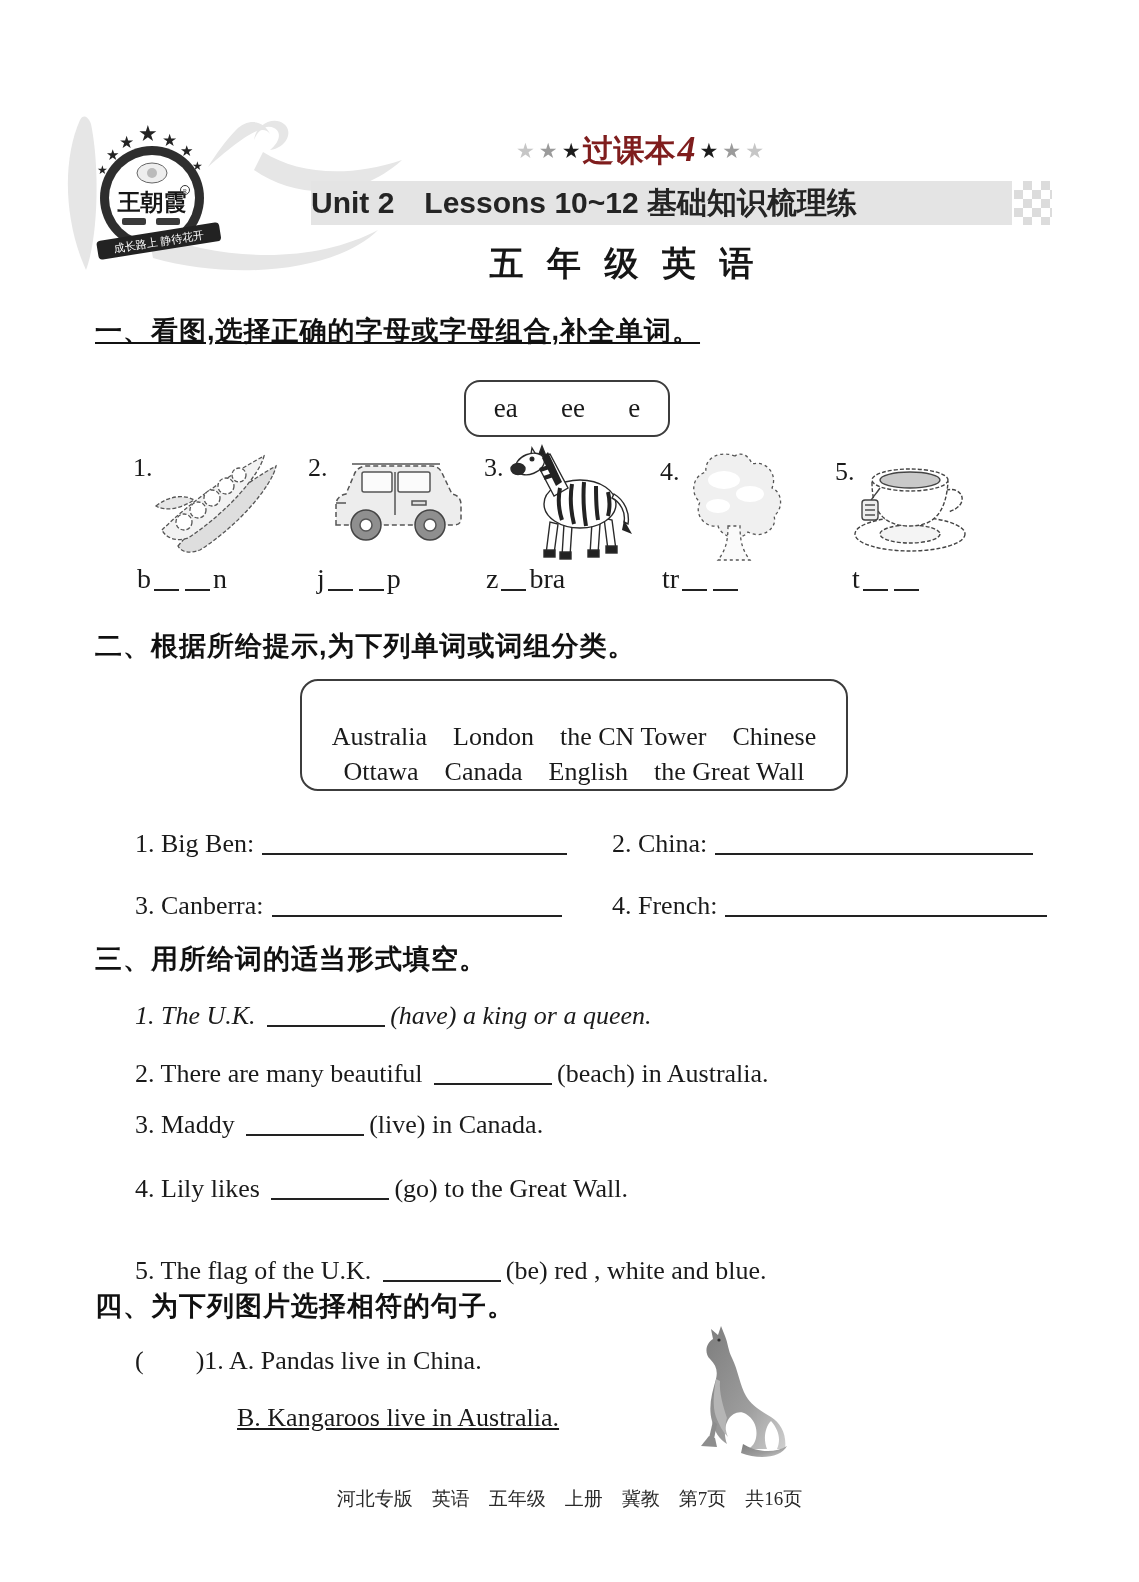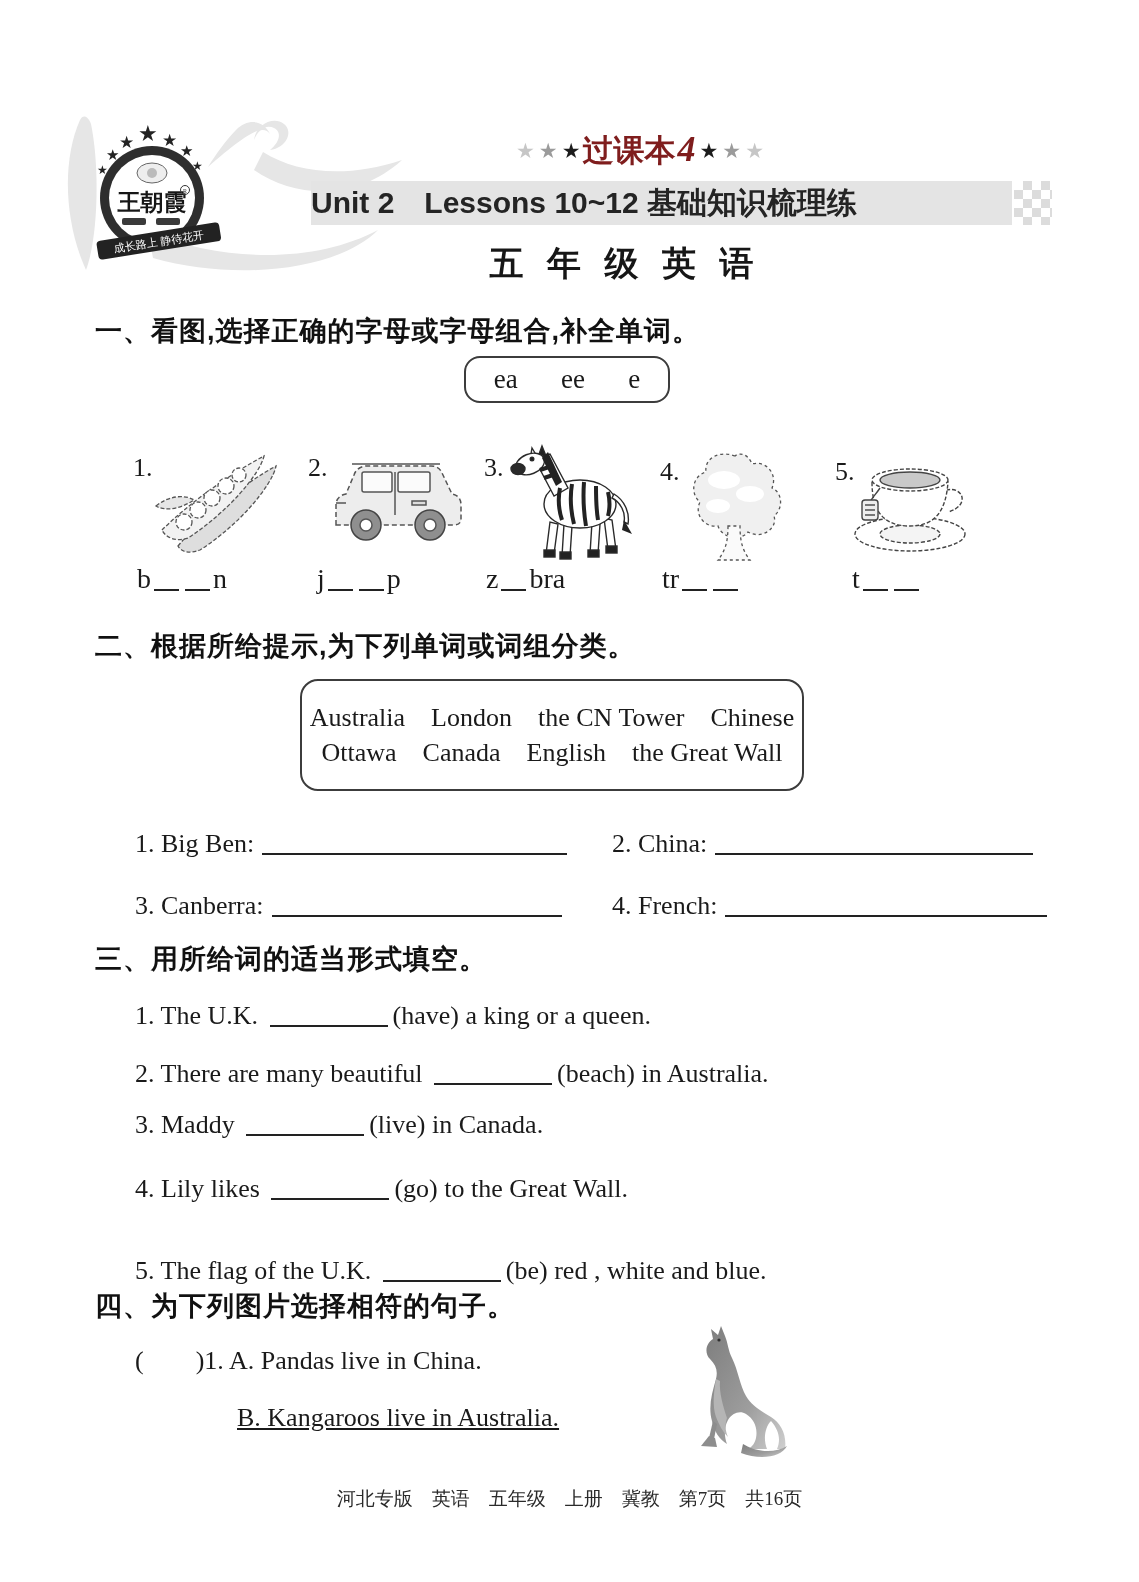--- a/index.html
+++ b/index.html
@@ -16,30 +16,30 @@
   
   #unit-banner{left:311px;top:181px;width:701px;height:44px;background:#e4e4e4;
      font-family:"Liberation Sans", sans-serif;font-weight:700;font-size:30px;color:#242424;
      line-height:44px;box-sizing:border-box;white-space:pre;}
   #banner-checker{left:1014px;top:181px;width:38px;height:44px;
      background-image:conic-gradient(#dcdcdc 25%,transparent 25% 50%,#dcdcdc 50% 75%,transparent 75%);
      background-size:18px 18px;}
   #grade-title{left:625px;top:241px;transform:translateX(-50%);
      font-family:"Liberation Sans", sans-serif;font-weight:700;font-size:34px;letter-spacing:7px;color:#161616;white-space:nowrap;}
   
-  #ea-box{left:464px;top:356px;width:206px;height:47px;border:2px solid #3c3c3c;border-radius:16px;
+  #ea-box{left:464px;top:380px;width:206px;height:57px;border:2px solid #3c3c3c;border-radius:16px;
      display:flex;align-items:center;justify-content:space-around;font-size:27px;padding:0 6px;box-sizing:border-box;}
   
   .pic-num{font-size:26px;}
   .word{top:560px;width:150px;text-align:left;font-size:28px;white-space:nowrap;}
   .blank{display:inline-block;border-bottom:2px solid #222;height:1.05em;vertical-align:-3px;}
   .word .blank{width:25px;margin:0 3px;}
   
-  #words-box{left:300px;top:679px;width:504px;height:112px;border:2px solid #3c3c3c;border-radius:18px;
-     display:flex;flex-direction:column;justify-content:center;text-align:center;font-size:26px;box-sizing:border-box;white-space:pre;}
+  #words-box{left:300px;top:679px;width:548px;height:112px;border:2px solid #3c3c3c;border-radius:18px;
+     display:flex;flex-direction:column;justify-content:flex-end;text-align:center;font-size:26px;box-sizing:border-box;white-space:pre;}
   .c-item{font-size:26px;white-space:nowrap;}
   .c-item .blank{margin-left:8px;}
   .s3-item{font-size:26px;white-space:nowrap;}
   .s3-item .blank{width:118px;margin:0 5px;}
   .q-line{font-size:26px;white-space:nowrap;}
   .paren-gap{display:inline-block;width:52px;}
   #footer{left:0;top:1486px;width:1139px;text-align:center;font-size:19px;color:#2a2a2a;white-space:pre;}
   svg{display:block;}
 </style>
 </head>
@@ -92,21 +92,21 @@
 
   <div class="abs" id="star-title">
     <span class="star st-l">★</span><span class="star st-m">★</span><span class="star st-d">★</span><span class="t">过课本</span><span class="t four">4</span><span class="star st-d">★</span><span class="star st-m">★</span><span class="star st-l">★</span>
   </div>
 
   <div class="abs" id="unit-banner">Unit 2　Lessons 10~12 基础知识梳理练</div>
   <div class="abs" id="banner-checker"></div>
 
   <div class="abs" id="grade-title">五 年 级 英 语</div>
 
-  <div class="abs cn-head" style="left:95px;top:313px;">一、看图,选择正确的字母或字母组合,补全单词。</div>
+  <div class="abs cn-head" style="left:95px;top:313px;text-decoration:underline;">一、看图,选择正确的字母或字母组合,补全单词。</div>
 
   <div class="abs" id="ea-box">
     <span>ea</span>
     <span>ee</span>
     <span>e</span>
   </div>
 
   <div class="abs pic-num" style="left:133px;top:453px;">1.</div>
   <div class="abs pic-num" style="left:308px;top:453px;">2.</div>
   <div class="abs pic-num" style="left:484px;top:453px;">3.</div>
@@ -243,21 +243,21 @@
   </div>
   <div class="abs c-item" style="left:135px;top:888px;">
     <span>3. Canberra:</span><span class="blank" style="width:290px;"></span>
   </div>
   <div class="abs c-item" style="left:612px;top:888px;">
     <span>4. French:</span><span class="blank" style="width:322px;"></span>
   </div>
 
   <div class="abs cn-head" style="left:95px;top:941px;">三、用所给词的适当形式填空。</div>
 
-  <div class="abs s3-item" style="left:135px;top:998px;">
+  <div class="abs s3-item" style="left:135px;top:998px;font-style:italic;">
     <span>1. The U.K. </span><span class="blank"></span><span>(have) a king or a queen.</span>
   </div>
   <div class="abs s3-item" style="left:135px;top:1056px;">
     <span>2. There are many beautiful </span><span class="blank"></span><span>(beach) in Australia.</span>
   </div>
   <div class="abs s3-item" style="left:135px;top:1107px;">
     <span>3. Maddy </span><span class="blank"></span><span>(live) in Canada.</span>
   </div>
   <div class="abs s3-item" style="left:135px;top:1171px;">
     <span>4. Lily likes </span><span class="blank"></span><span>(go) to the Great Wall.</span>

